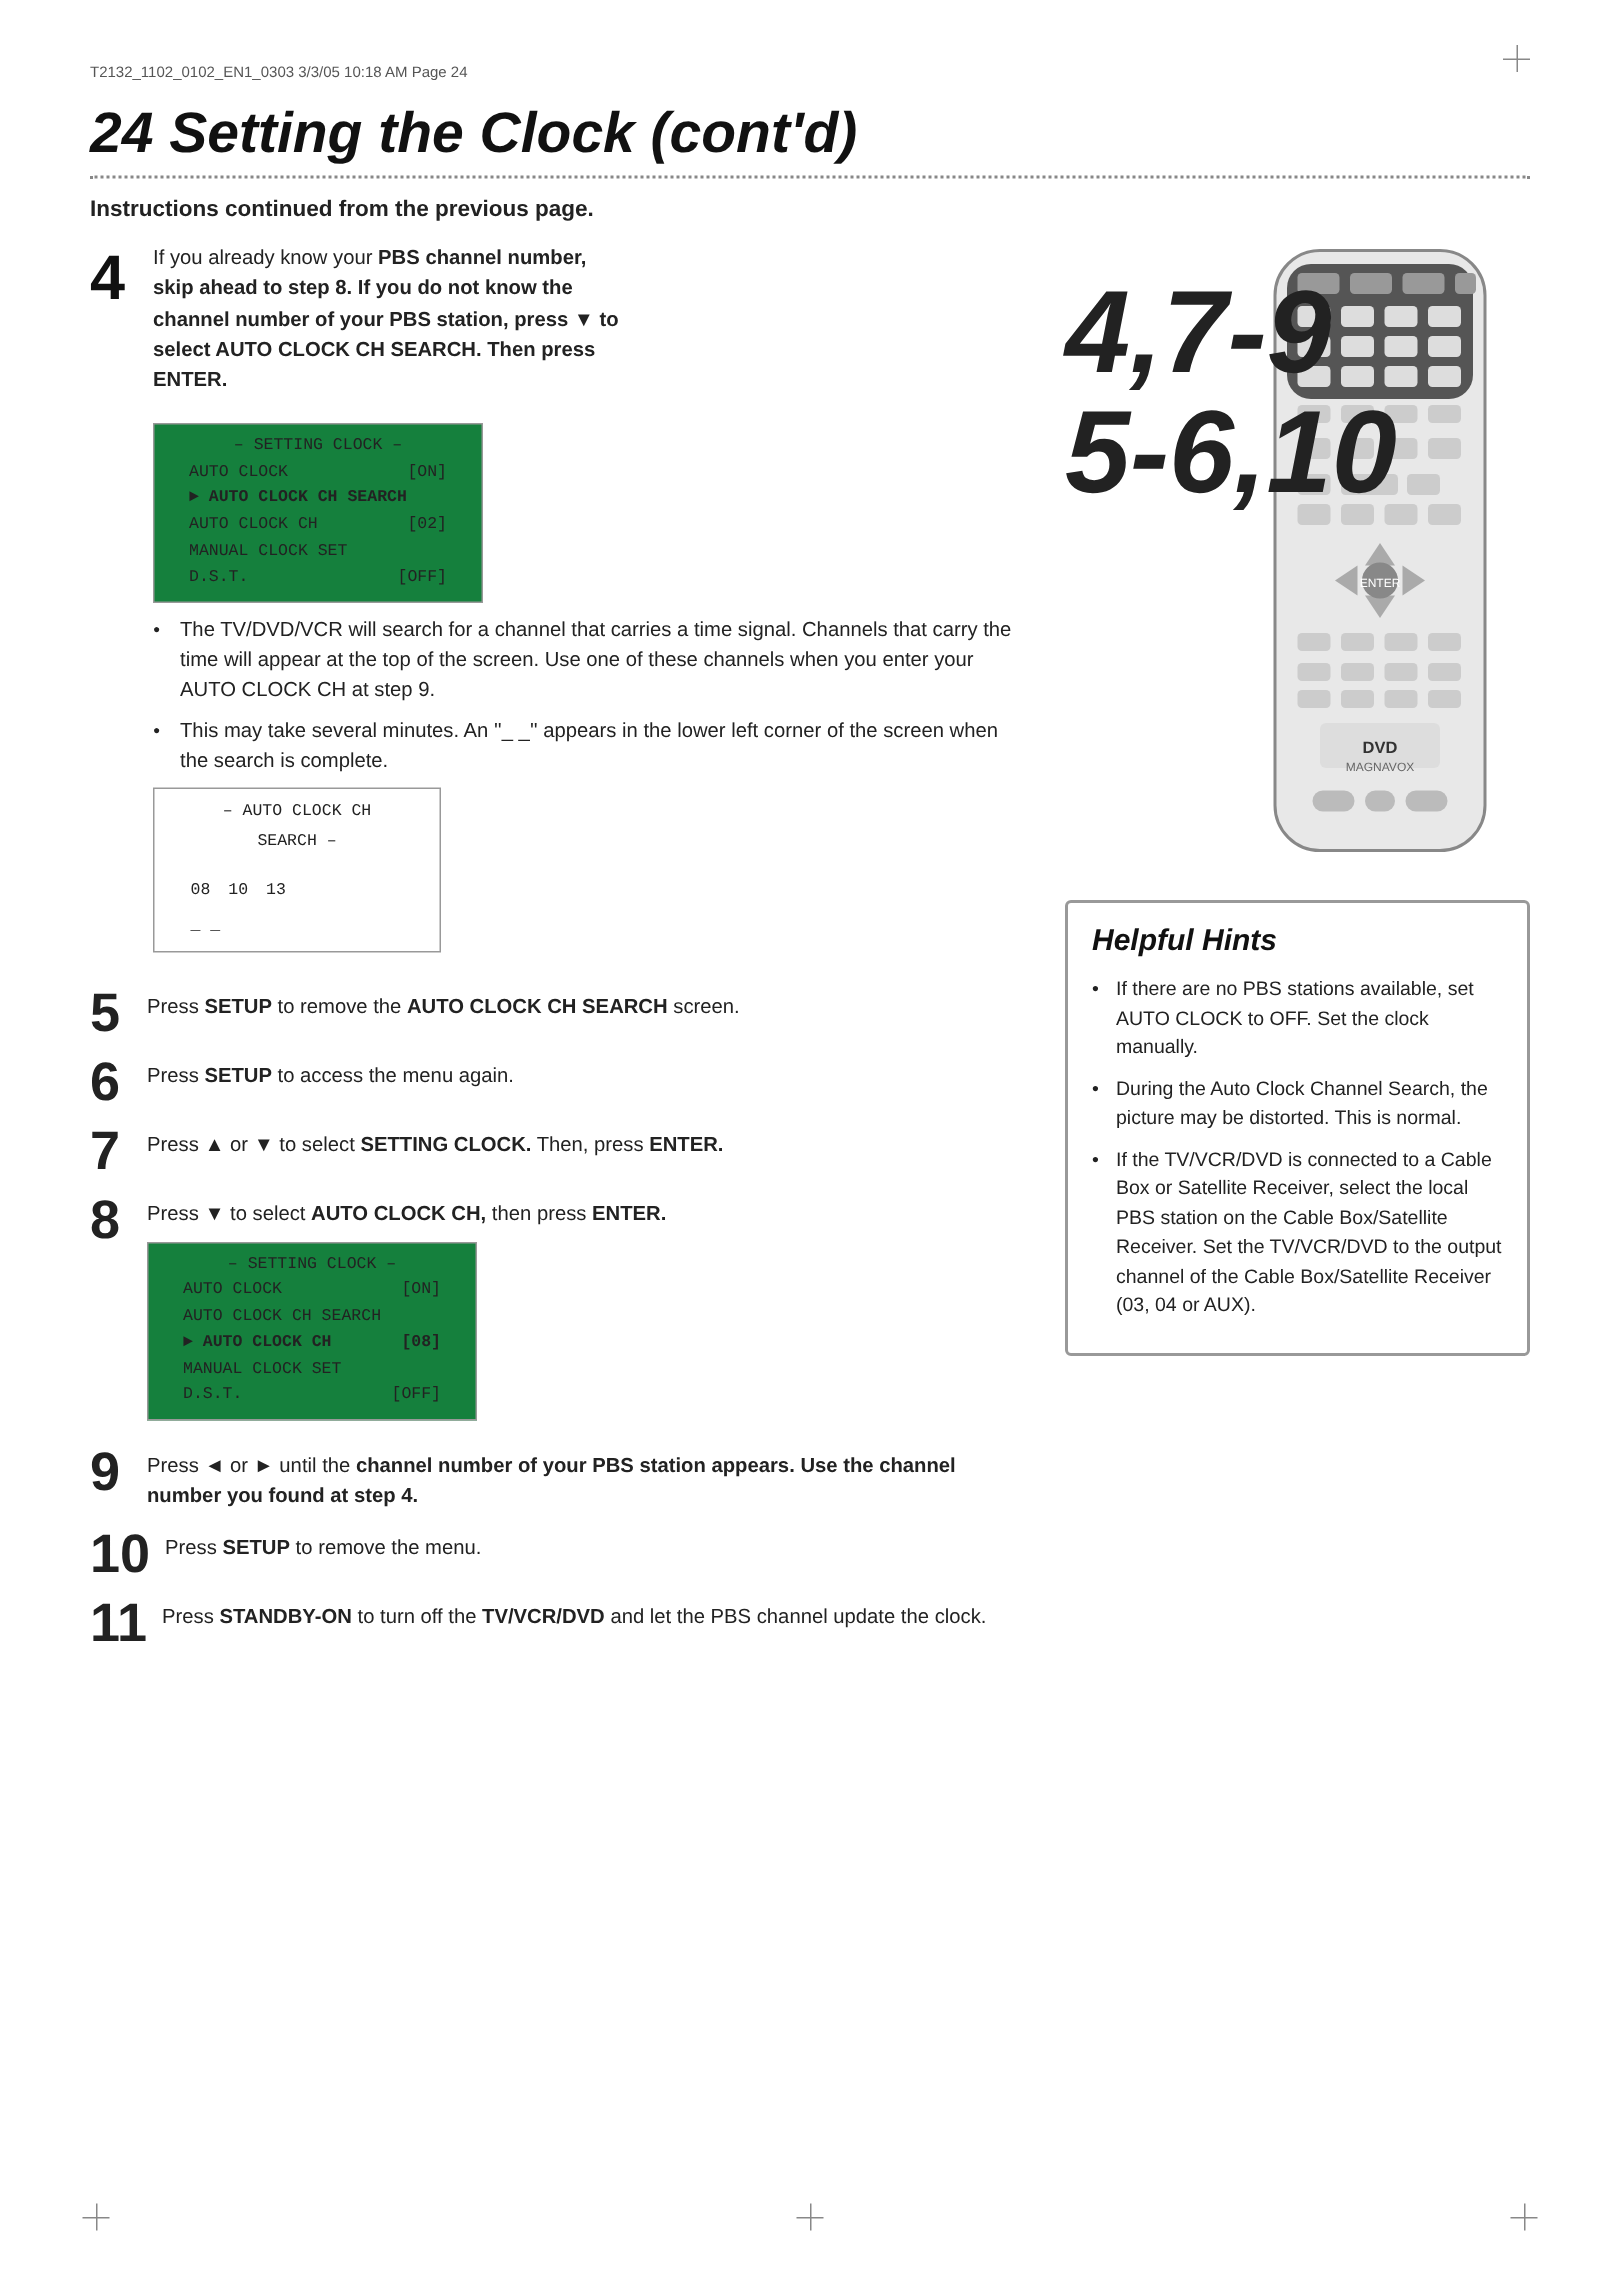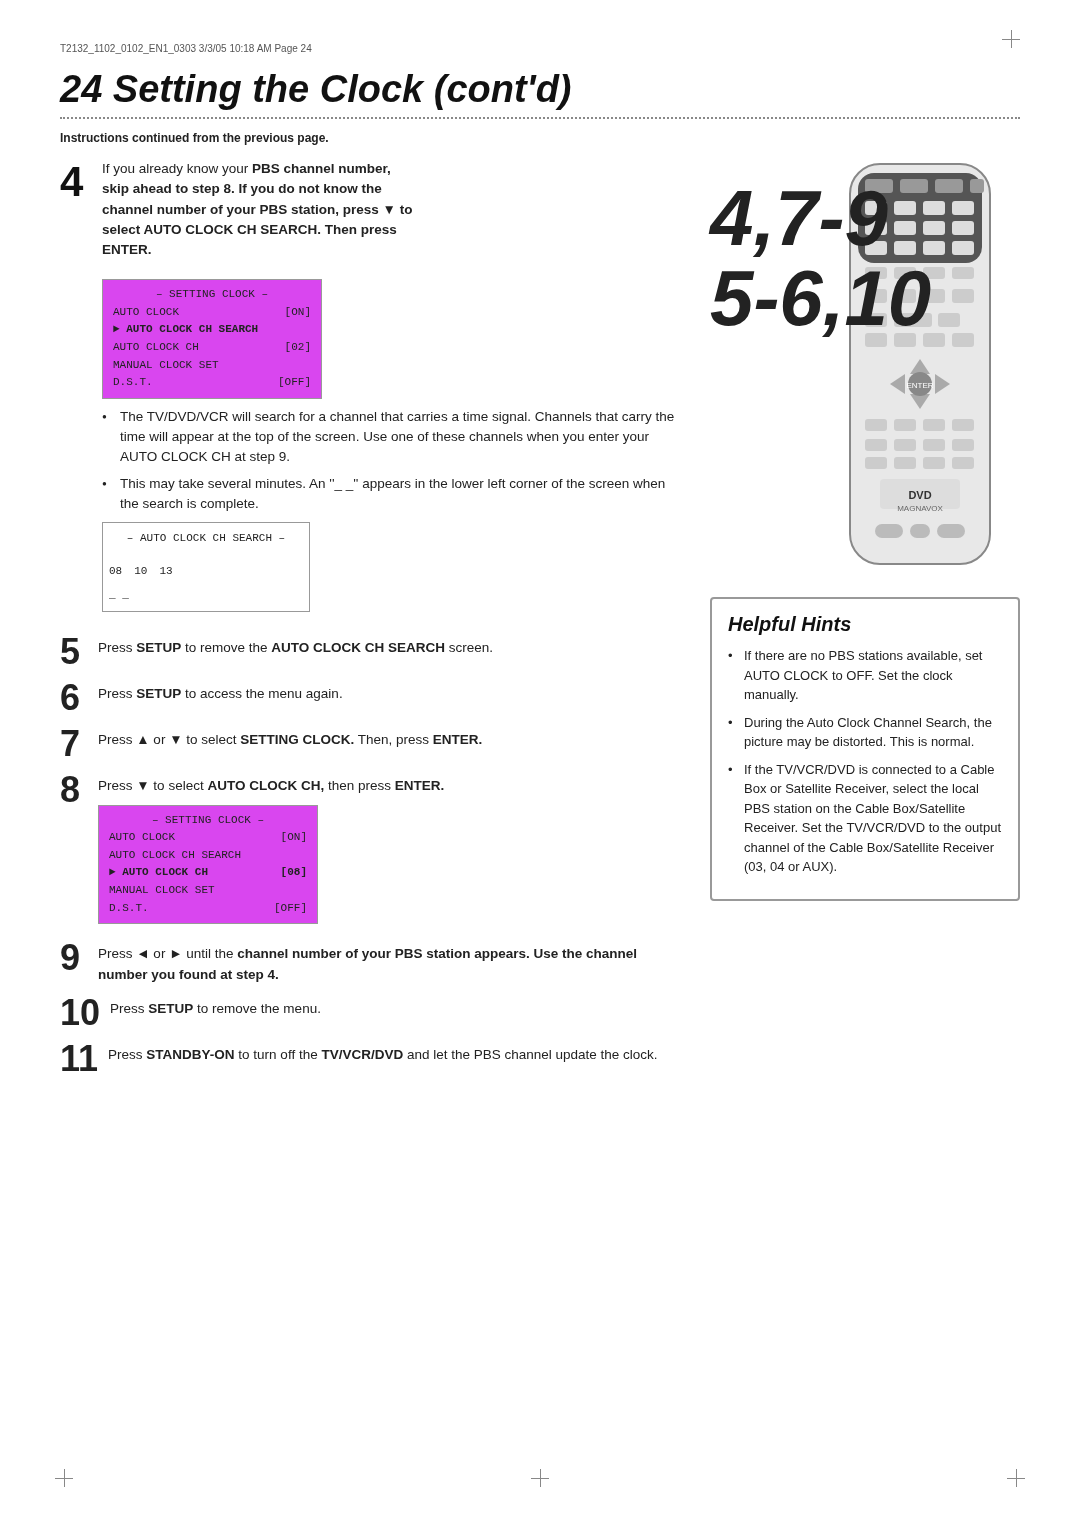--- a/index.html
+++ b/index.html
@@ -46,21 +46,21 @@
 
     
     .dotted-divider {
       border: none;
       border-top: 2px dotted #888;
       margin: 0 0 12px 0;
     }
 
     
     .section-subtitle {
-      font-size: 12px;
+      font-size: 15px;
       font-weight: bold;
       margin-bottom: 14px;
     }
 
     
     .main-columns {
       display: flex;
       gap: 30px;
     }
 
@@ -101,22 +101,22 @@
       margin-bottom: 19px;
     }
 
     .step-content p strong {
       font-weight: bold;
     }
 
     
     .menu-box {
       border: 1px solid #999;
-      background: #d946ef;
-      padding: 6px 10px;
+      background: #15803d;
+      padding: 6px 23px;
       font-size: 11px;
       font-family: 'Courier New', monospace;
       margin: 6px 0;
       width: 220px;
       line-height: 1.6;
     }
     .menu-box .menu-title {
       text-align: center;
       font-weight: normal;
     }
@@ -145,25 +145,25 @@
       font-size: 8px;
       position: absolute;
       left: 0;
       top: 4px;
     }
 
     
     .clock-search-box {
       border: 1px solid #999;
       background: #fff;
-      padding: 6px 6px;
+      padding: 6px 24px;
       font-size: 11px;
       font-family: 'Courier New', monospace;
       margin: 8px 0;
-      width: 208px;
+      width: 192px;
       line-height: 1.8;
     }
     .clock-search-box .search-title {
       text-align: center;
     }
     .clock-search-box .channel-nums {
       display: flex;
       gap: 12px;
       margin-top: 13px;
     }

